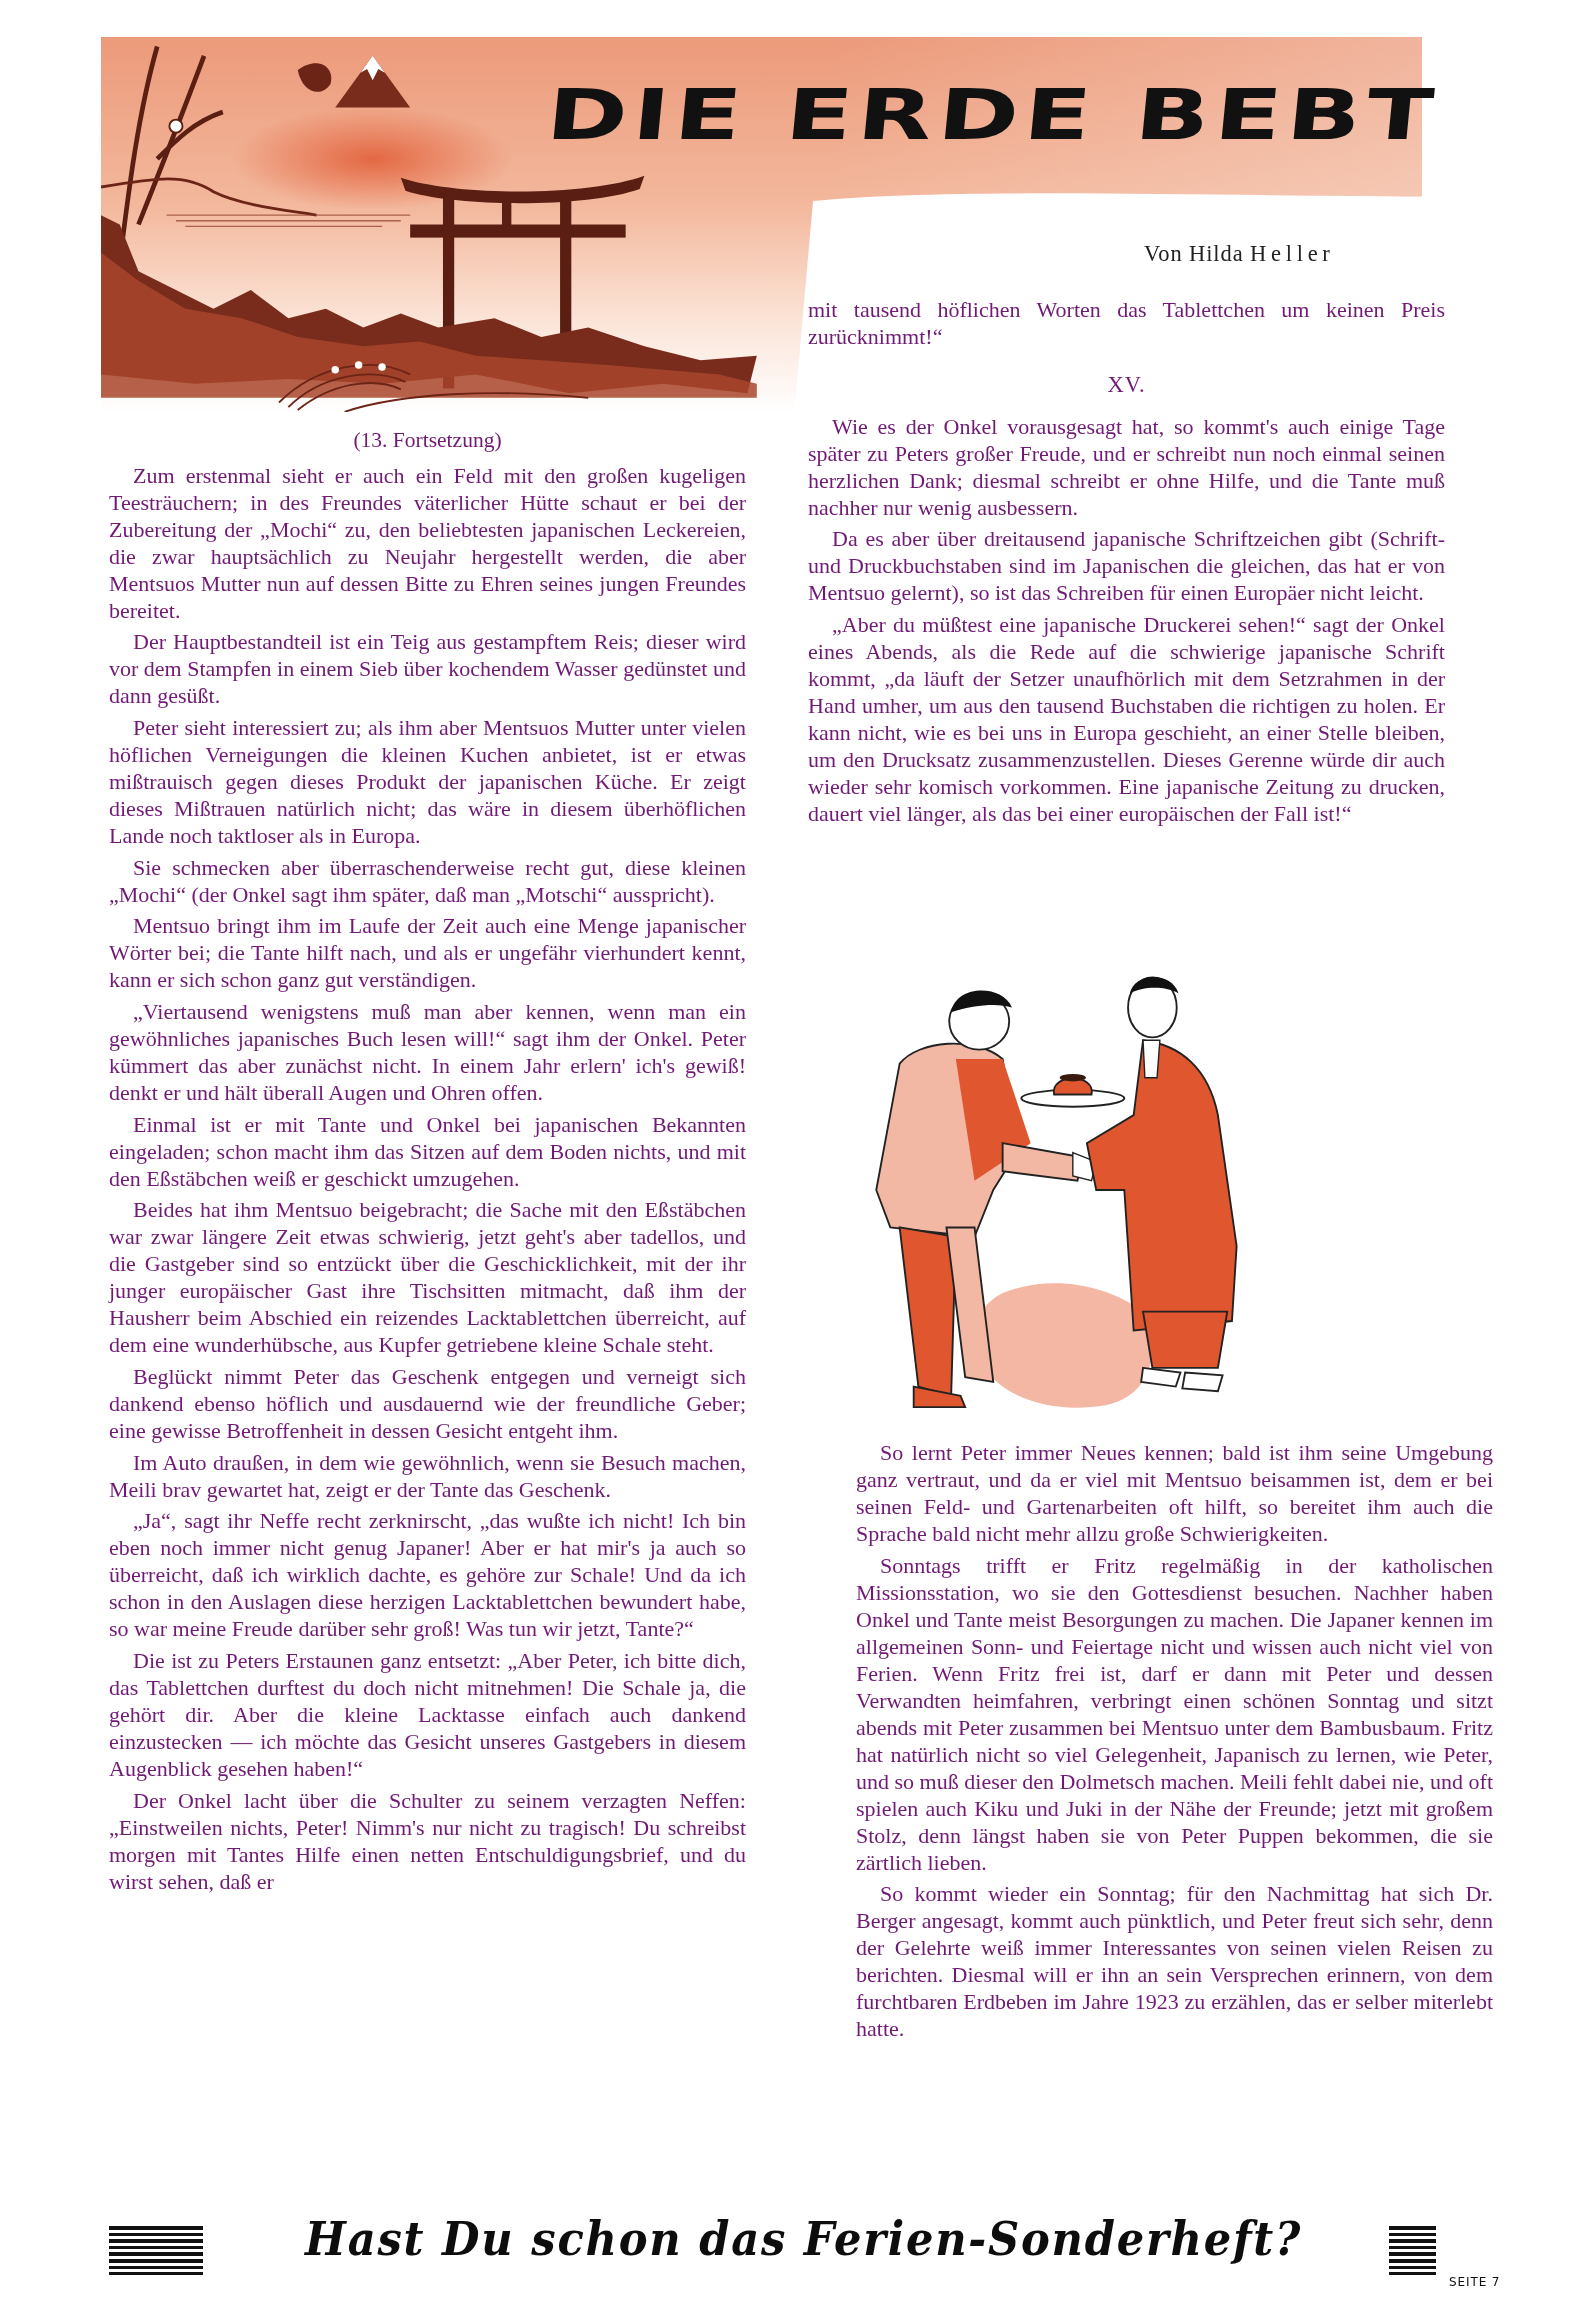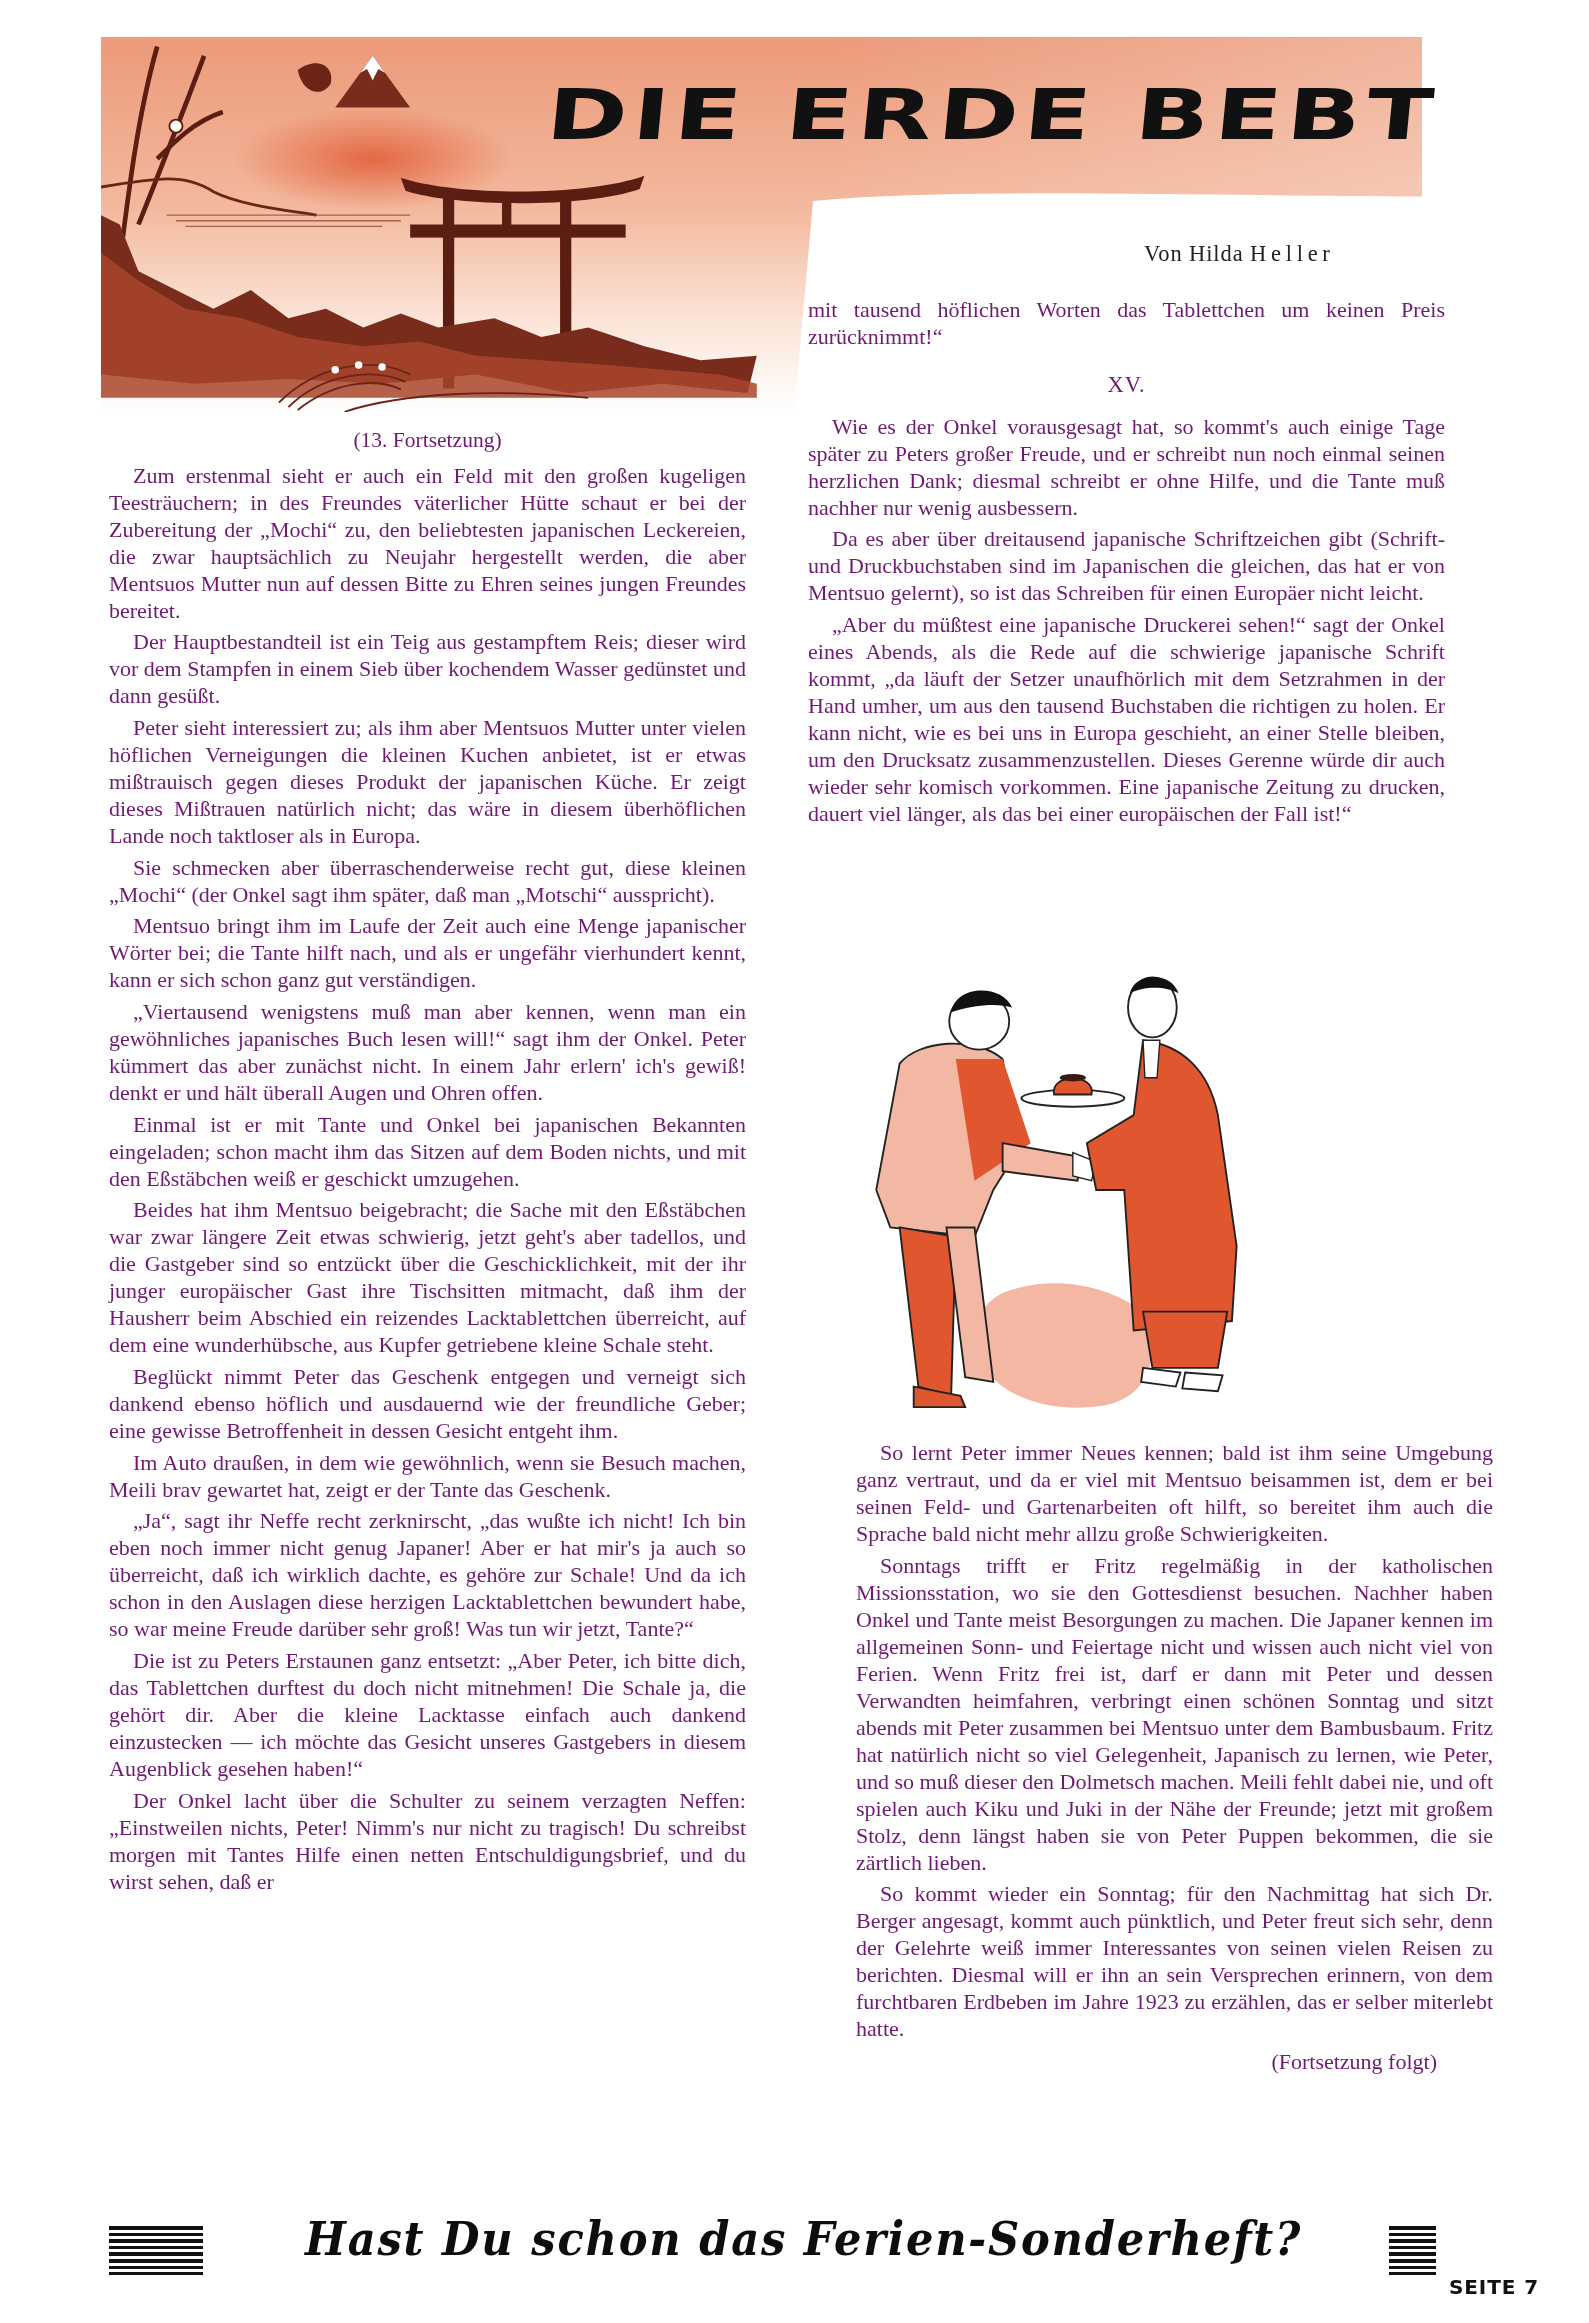--- a/index.html
+++ b/index.html
@@ -36,21 +36,21 @@
   .footer-bar { position: absolute; top: 2226px; width: 94px; height: 49px;
                 background: repeating-linear-gradient(to bottom, #111 0 3.7px, #fff 3.7px 6.6px); }
   .footer-bar.left { left: 109px; }
   .footer-bar.right { left: 1389px; width: 49px; }
   .footer-bar.right { width: 47px; }
   .ad { position: absolute; left: 262px; top: 2211px; width: 1077px; text-align: center;
         font-family: "DejaVu Serif", serif; font-weight: bold; font-style: italic;
         font-size: 47px; letter-spacing: 1.9px; color: #0d0d0d;
         transform: scaleX(0.92); transform-origin: center; white-space: nowrap; }
   .page-no { position: absolute; left: 1449px; top: 2275px; font-family: "DejaVu Sans", sans-serif;
-             font-weight: bold; font-size: 20px; color: #111; letter-spacing: 0.9px; }
+             font-weight: normal; font-size: 12px; color: #111; letter-spacing: 0.9px; }
 </style>
 </head>
 <body>
 
 <div class="banner">
   <svg class="banner-bg" viewBox="0 0 1410 400" xmlns="http://www.w3.org/2000/svg">
     <defs>
       <linearGradient id="sky" x1="0" y1="0" x2="0" y2="1">
         <stop offset="0" stop-color="#ec9a7a"></stop>
         <stop offset="0.45" stop-color="#f3b89d"></stop>
@@ -182,20 +182,19 @@
     <ellipse cx="225" cy="152" rx="55" ry="9" fill="#fff" stroke="#222" stroke-width="2"></ellipse>
     <path d="M205 148 C200 125 250 125 245 148 Z" fill="#e0572f" stroke="#222" stroke-width="2"></path>
     <ellipse cx="225" cy="130" rx="14" ry="4" fill="#3a1a10"></ellipse>
   </g>
 </svg>
 
 <div class="col col-right-2">
   <p>So lernt Peter immer Neues kennen; bald ist ihm seine Umgebung ganz vertraut, und da er viel mit Mentsuo beisammen ist, dem er bei seinen Feld- und Gartenarbeiten oft hilft, so bereitet ihm auch die Sprache bald nicht mehr allzu große Schwierigkeiten.</p>
   <p>Sonntags trifft er Fritz regelmäßig in der katholischen Missionsstation, wo sie den Gottesdienst besuchen. Nachher haben Onkel und Tante meist Besorgungen zu machen. Die Japaner kennen im allgemeinen Sonn- und Feiertage nicht und wissen auch nicht viel von Ferien. Wenn Fritz frei ist, darf er dann mit Peter und dessen Verwandten heimfahren, verbringt einen schönen Sonntag und sitzt abends mit Peter zusammen bei Mentsuo unter dem Bambusbaum. Fritz hat natürlich nicht so viel Gelegenheit, Japanisch zu lernen, wie Peter, und so muß dieser den Dolmetsch machen. Meili fehlt dabei nie, und oft spielen auch Kiku und Juki in der Nähe der Freunde; jetzt mit großem Stolz, denn längst haben sie von Peter Puppen bekommen, die sie zärtlich lieben.</p>
   <p>So kommt wieder ein Sonntag; für den Nachmittag hat sich Dr. Berger angesagt, kommt auch pünktlich, und Peter freut sich sehr, denn der Gelehrte weiß immer Interessantes von seinen vielen Reisen zu berichten. Diesmal will er ihn an sein Versprechen erinnern, von dem furchtbaren Erdbeben im Jahre 1923 zu erzählen, das er selber miterlebt hatte.</p>
-  <div class="continued">(Fortsetzung folgt)</div>
 </div>
 
 <div class="footer-bar left"></div>
 <div class="ad">Hast Du schon das Ferien-Sonderheft?</div>
 <div class="footer-bar right"></div>
 <div class="page-no">SEITE 7</div>
 
 
 </body></html>

